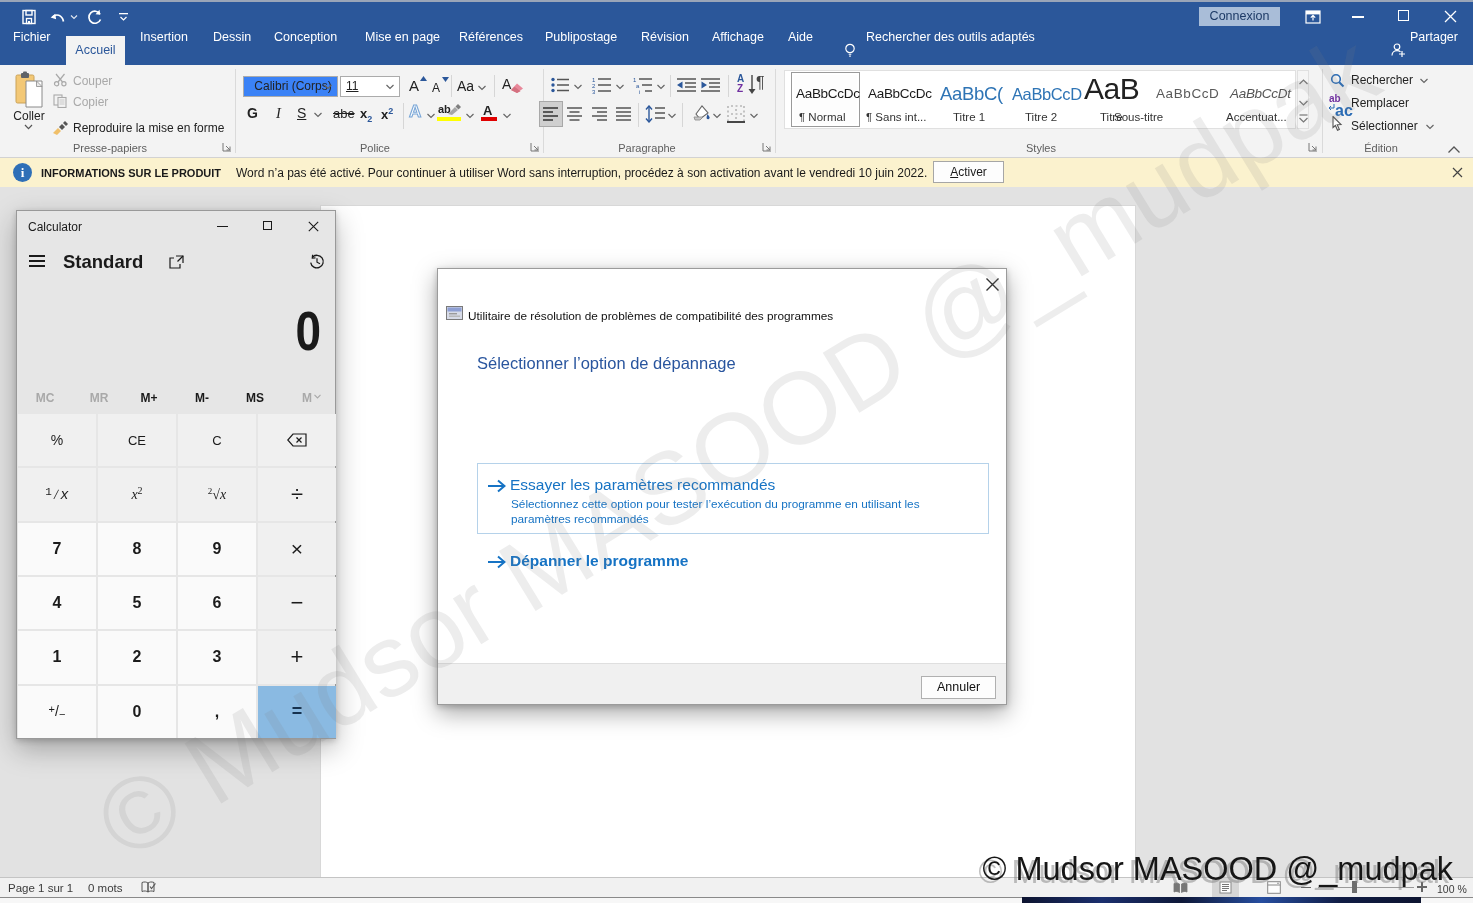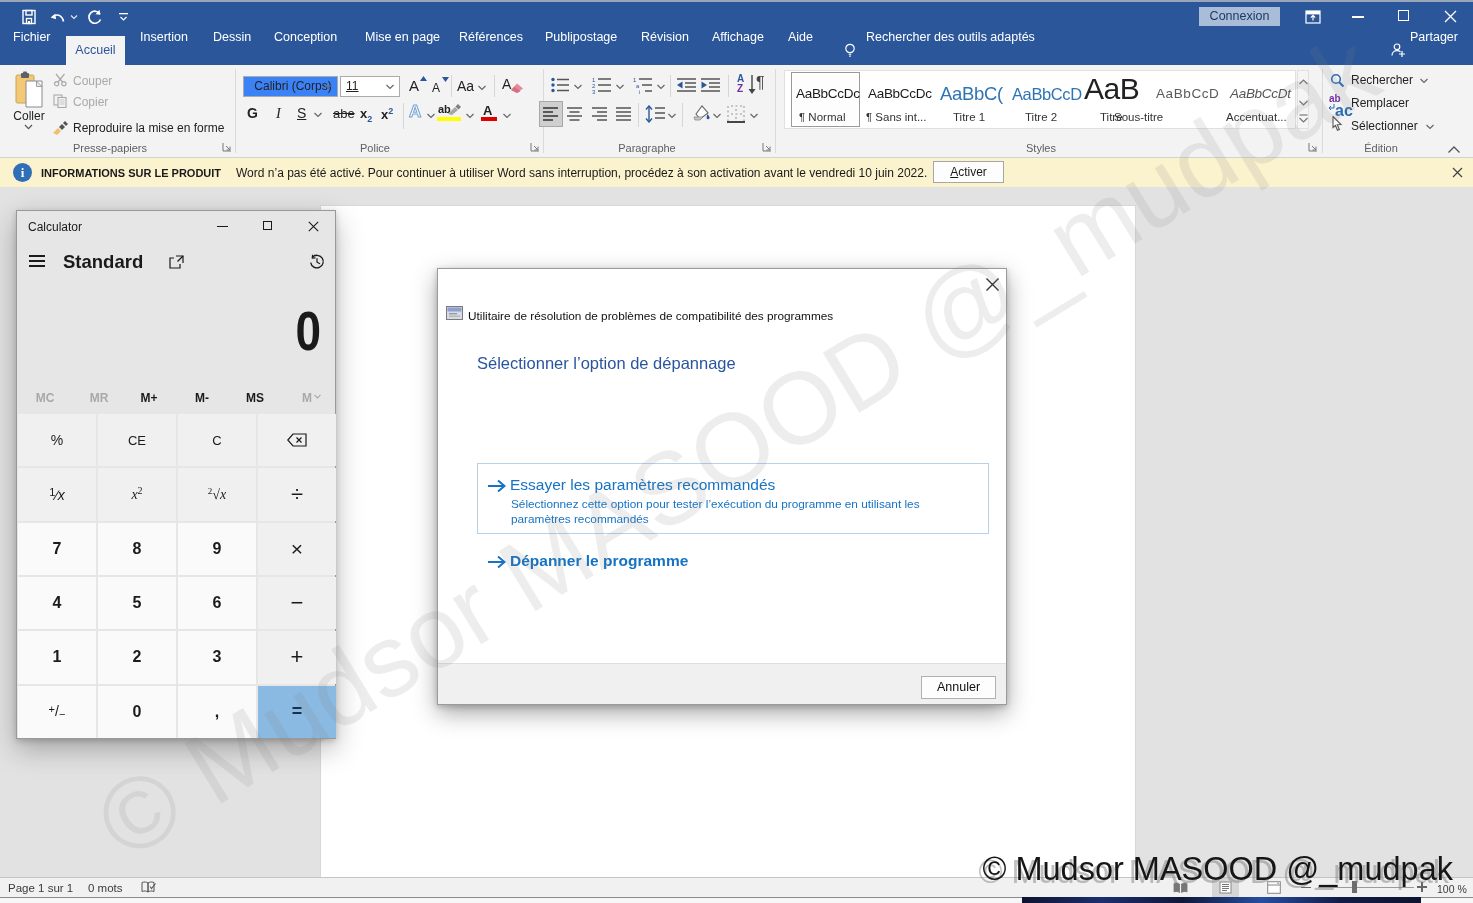--- a/index.html
+++ b/index.html
@@ -467,21 +467,21 @@
     <div id="calcgrid" class="abs" style="left:1px;top:203px;width:318px;height:324px;display:grid;grid-template-columns:repeat(4,1fr);grid-template-rows:repeat(6,1fr);gap:2px;">
       <div class="calcbtn fkey" style="font-size:14px;">%</div>
       <div class="calcbtn fkey" style="font-size:13px;">CE</div>
       <div class="calcbtn fkey" style="font-size:13px;">C</div>
       <div class="calcbtn fkey">
           <svg width="20" height="14" viewBox="0 0 20 14">
             <path d="M6 1 L19 1 L19 13 L6 13 L0.8 7 Z" fill="none" stroke="#1a1a1a" stroke-width="1.2"></path>
             <path d="M9.5 4.5 L14.5 9.5 M14.5 4.5 L9.5 9.5" stroke="#1a1a1a" stroke-width="1.2"></path>
           </svg>
         </div>
-      <div class="calcbtn fkey" style="font-size:14px;font-family:Liberation Sans, sans-serif;">
+      <div class="calcbtn fkey" style="font-size:14px;font-family:Liberation Mono, monospace;">
           <span><span style="font-size:11px;vertical-align:4px;">1</span>∕<i>x</i></span>
         </div>
       <div class="calcbtn fkey" style="font-size:14px;font-family:'Liberation Serif',serif;">
           <span><i>x</i><span style="font-size:10px;vertical-align:5px;">2</span></span>
         </div>
       <div class="calcbtn fkey" style="font-size:14px;font-family:'Liberation Serif',serif;">
           <span><span style="font-size:9px;vertical-align:5px;">2</span>√<i>x</i></span>
         </div>
       <div class="calcbtn fkey" style="font-size:22px;font-weight:300;">÷</div>
       <div class="calcbtn nkey">7</div>

